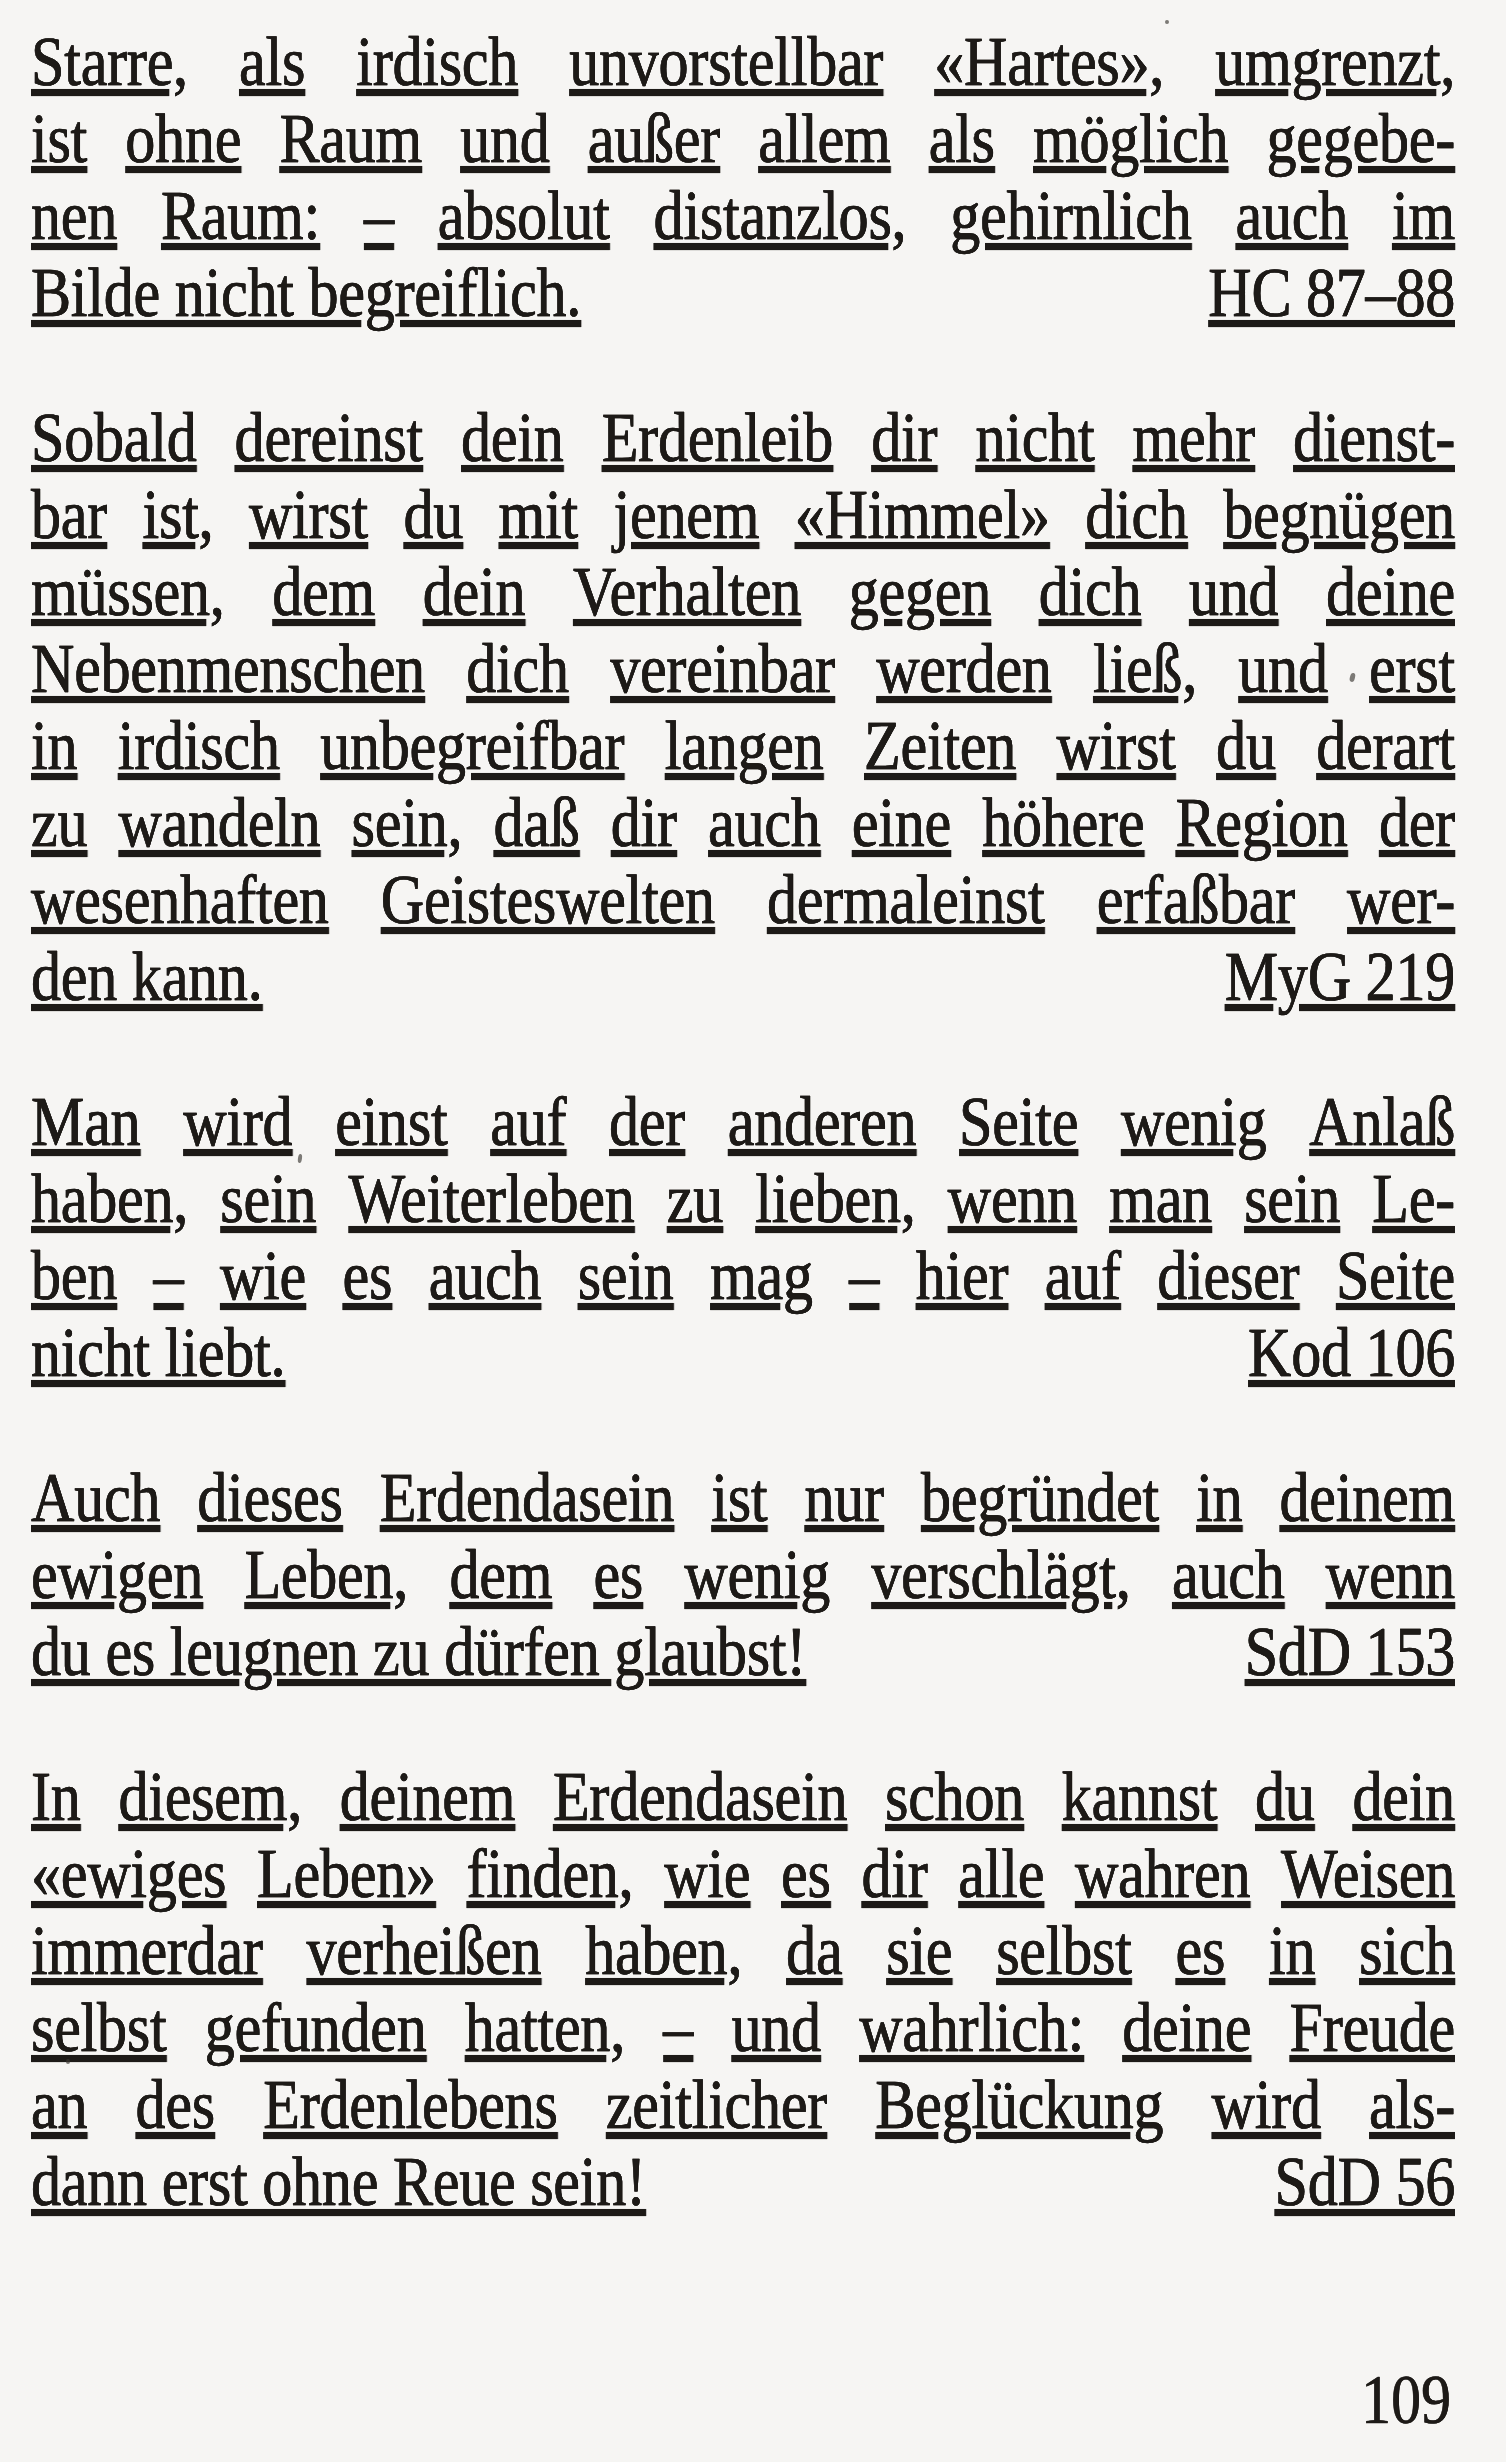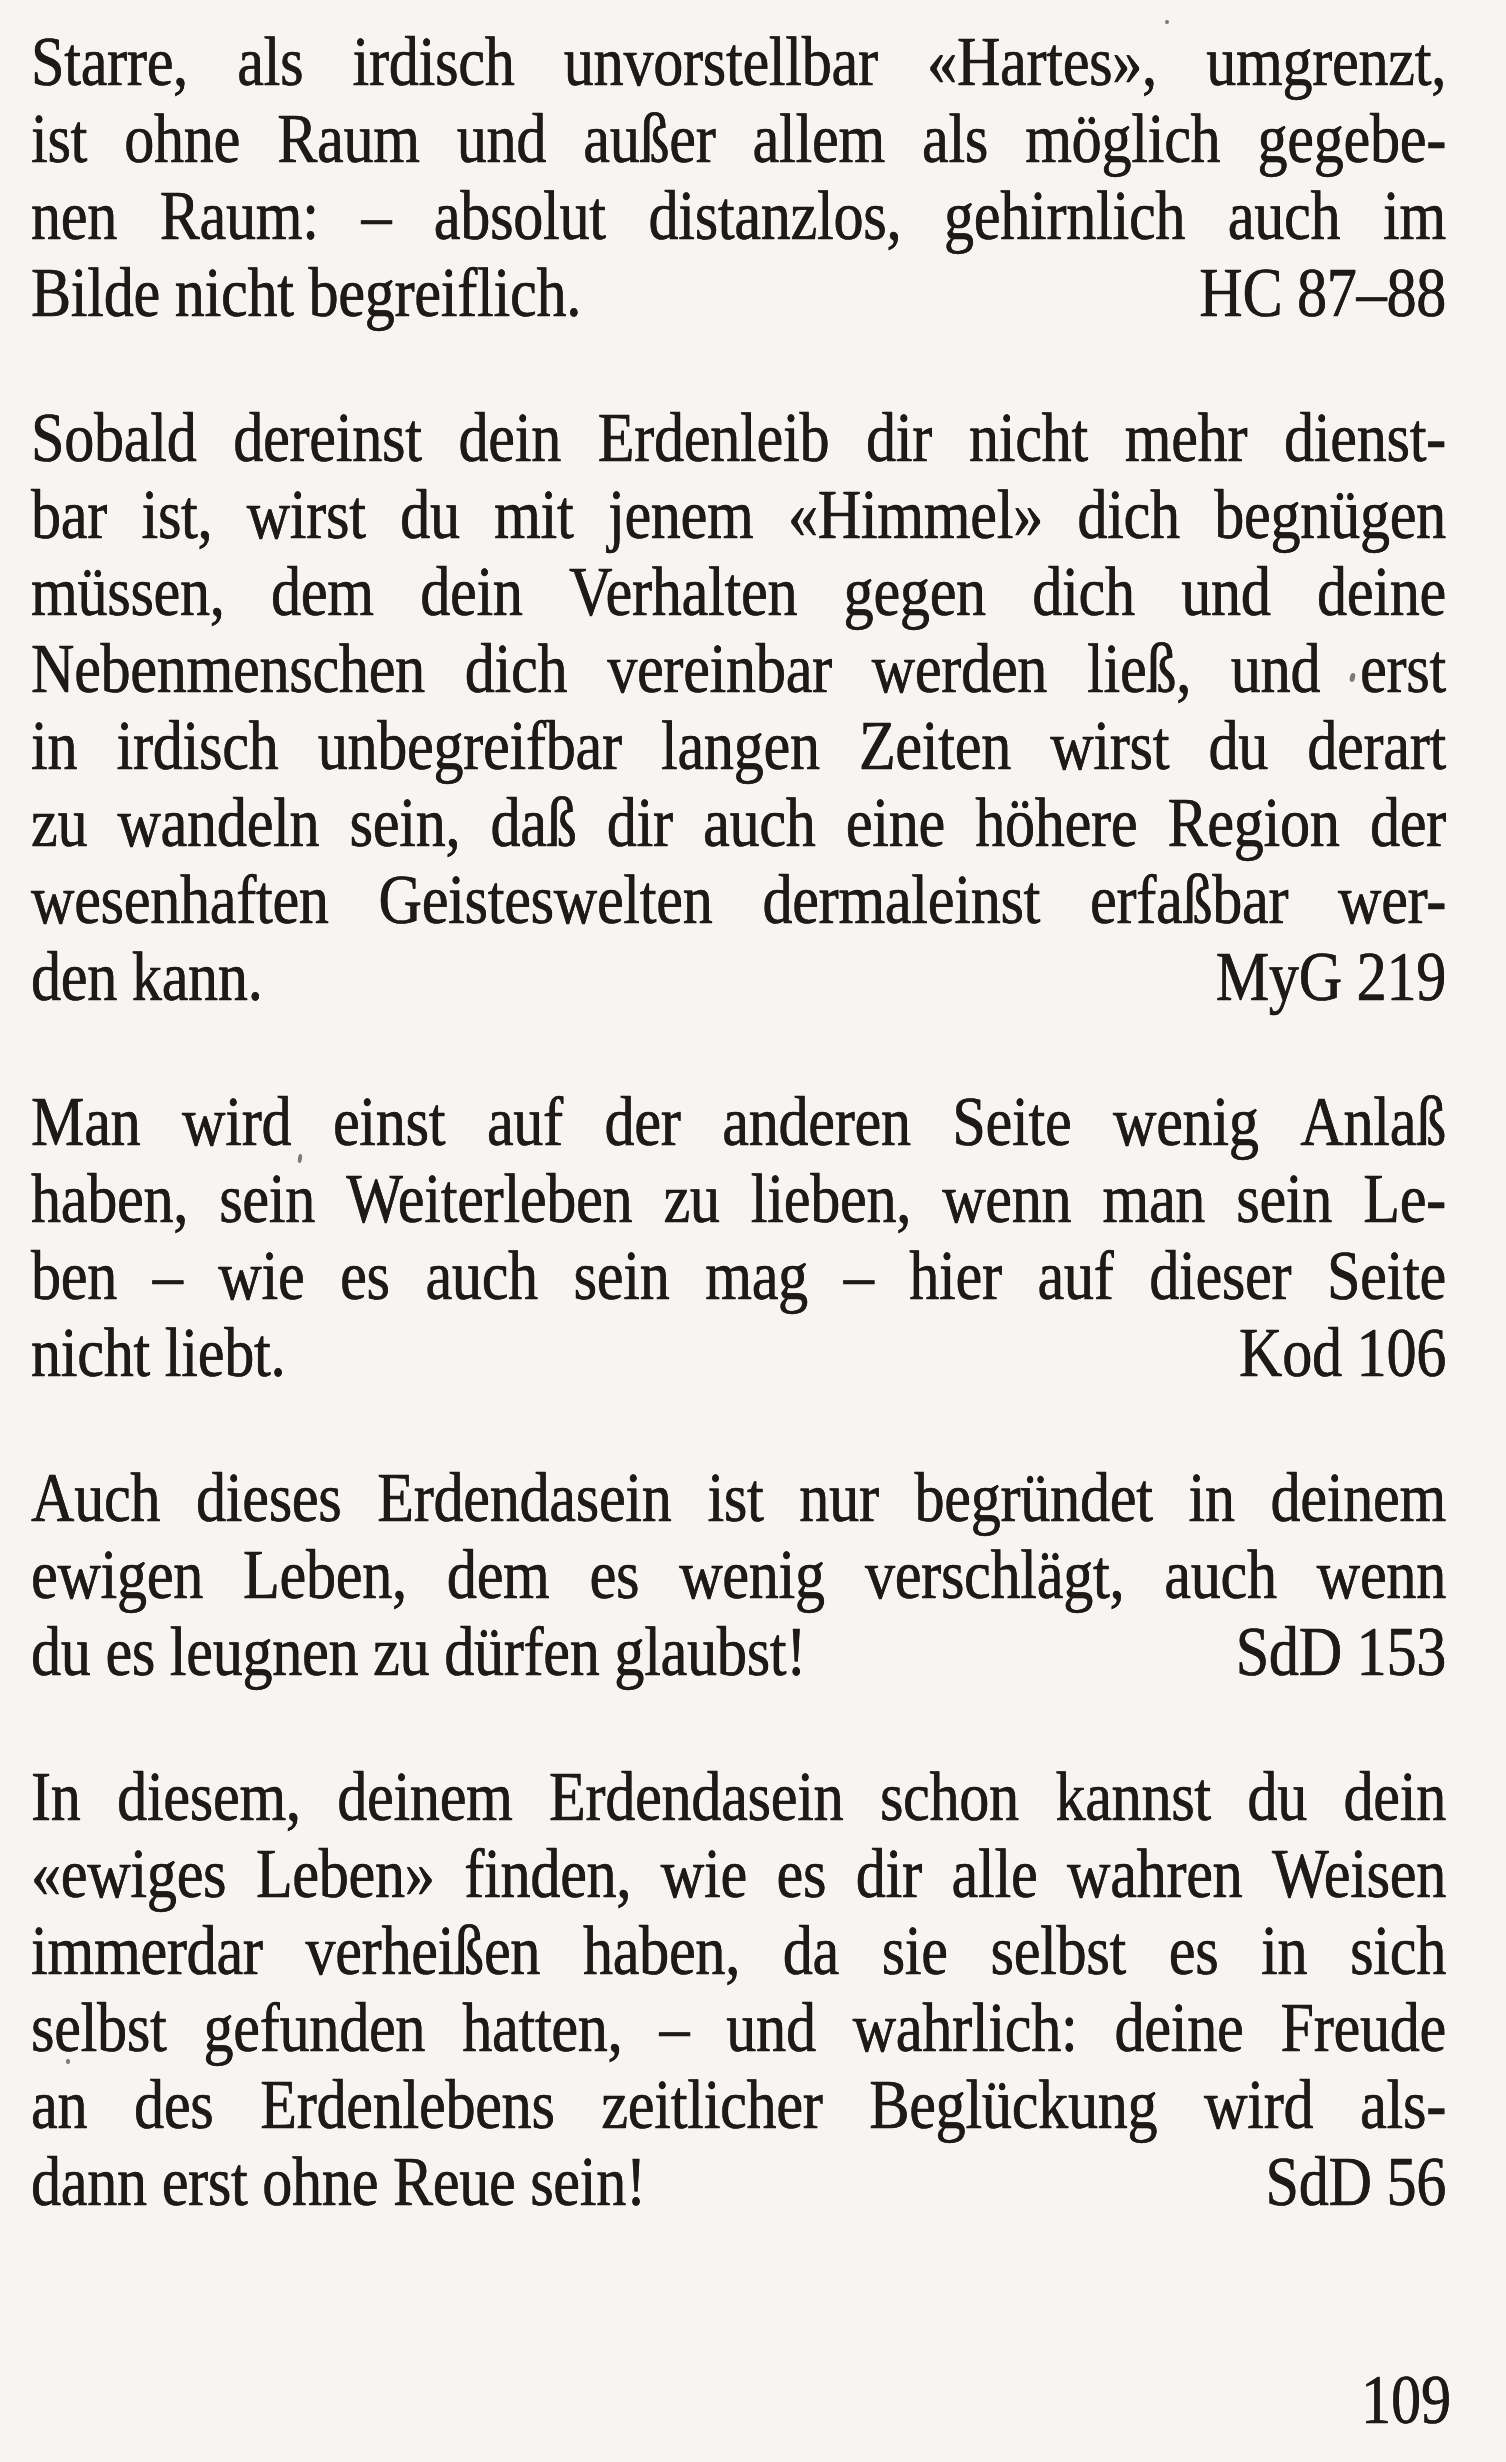--- a/index.html
+++ b/index.html
@@ -11,21 +11,21 @@
     overflow: hidden;
     font-family: "Liberation Serif", "DejaVu Serif", serif;
   }
   .sheet {
     position: absolute;
     inset: 0;
     box-sizing: border-box;
     padding: 17px 52px 0 31px;
     color: #1d1a17;
   }
-  .para { margin: 0 9px 68px 0; }
+  .para { margin: 0 0 68px 0; text-decoration: underline; }
   .para:last-child { margin-bottom: 0; }
   .line {
     display: flex;
     justify-content: space-between;
     height: 77px;
     line-height: 77px;
     font-size: 60px;
     letter-spacing: -0.2px;
     white-space: nowrap;
     transform: scaleY(1.18);

